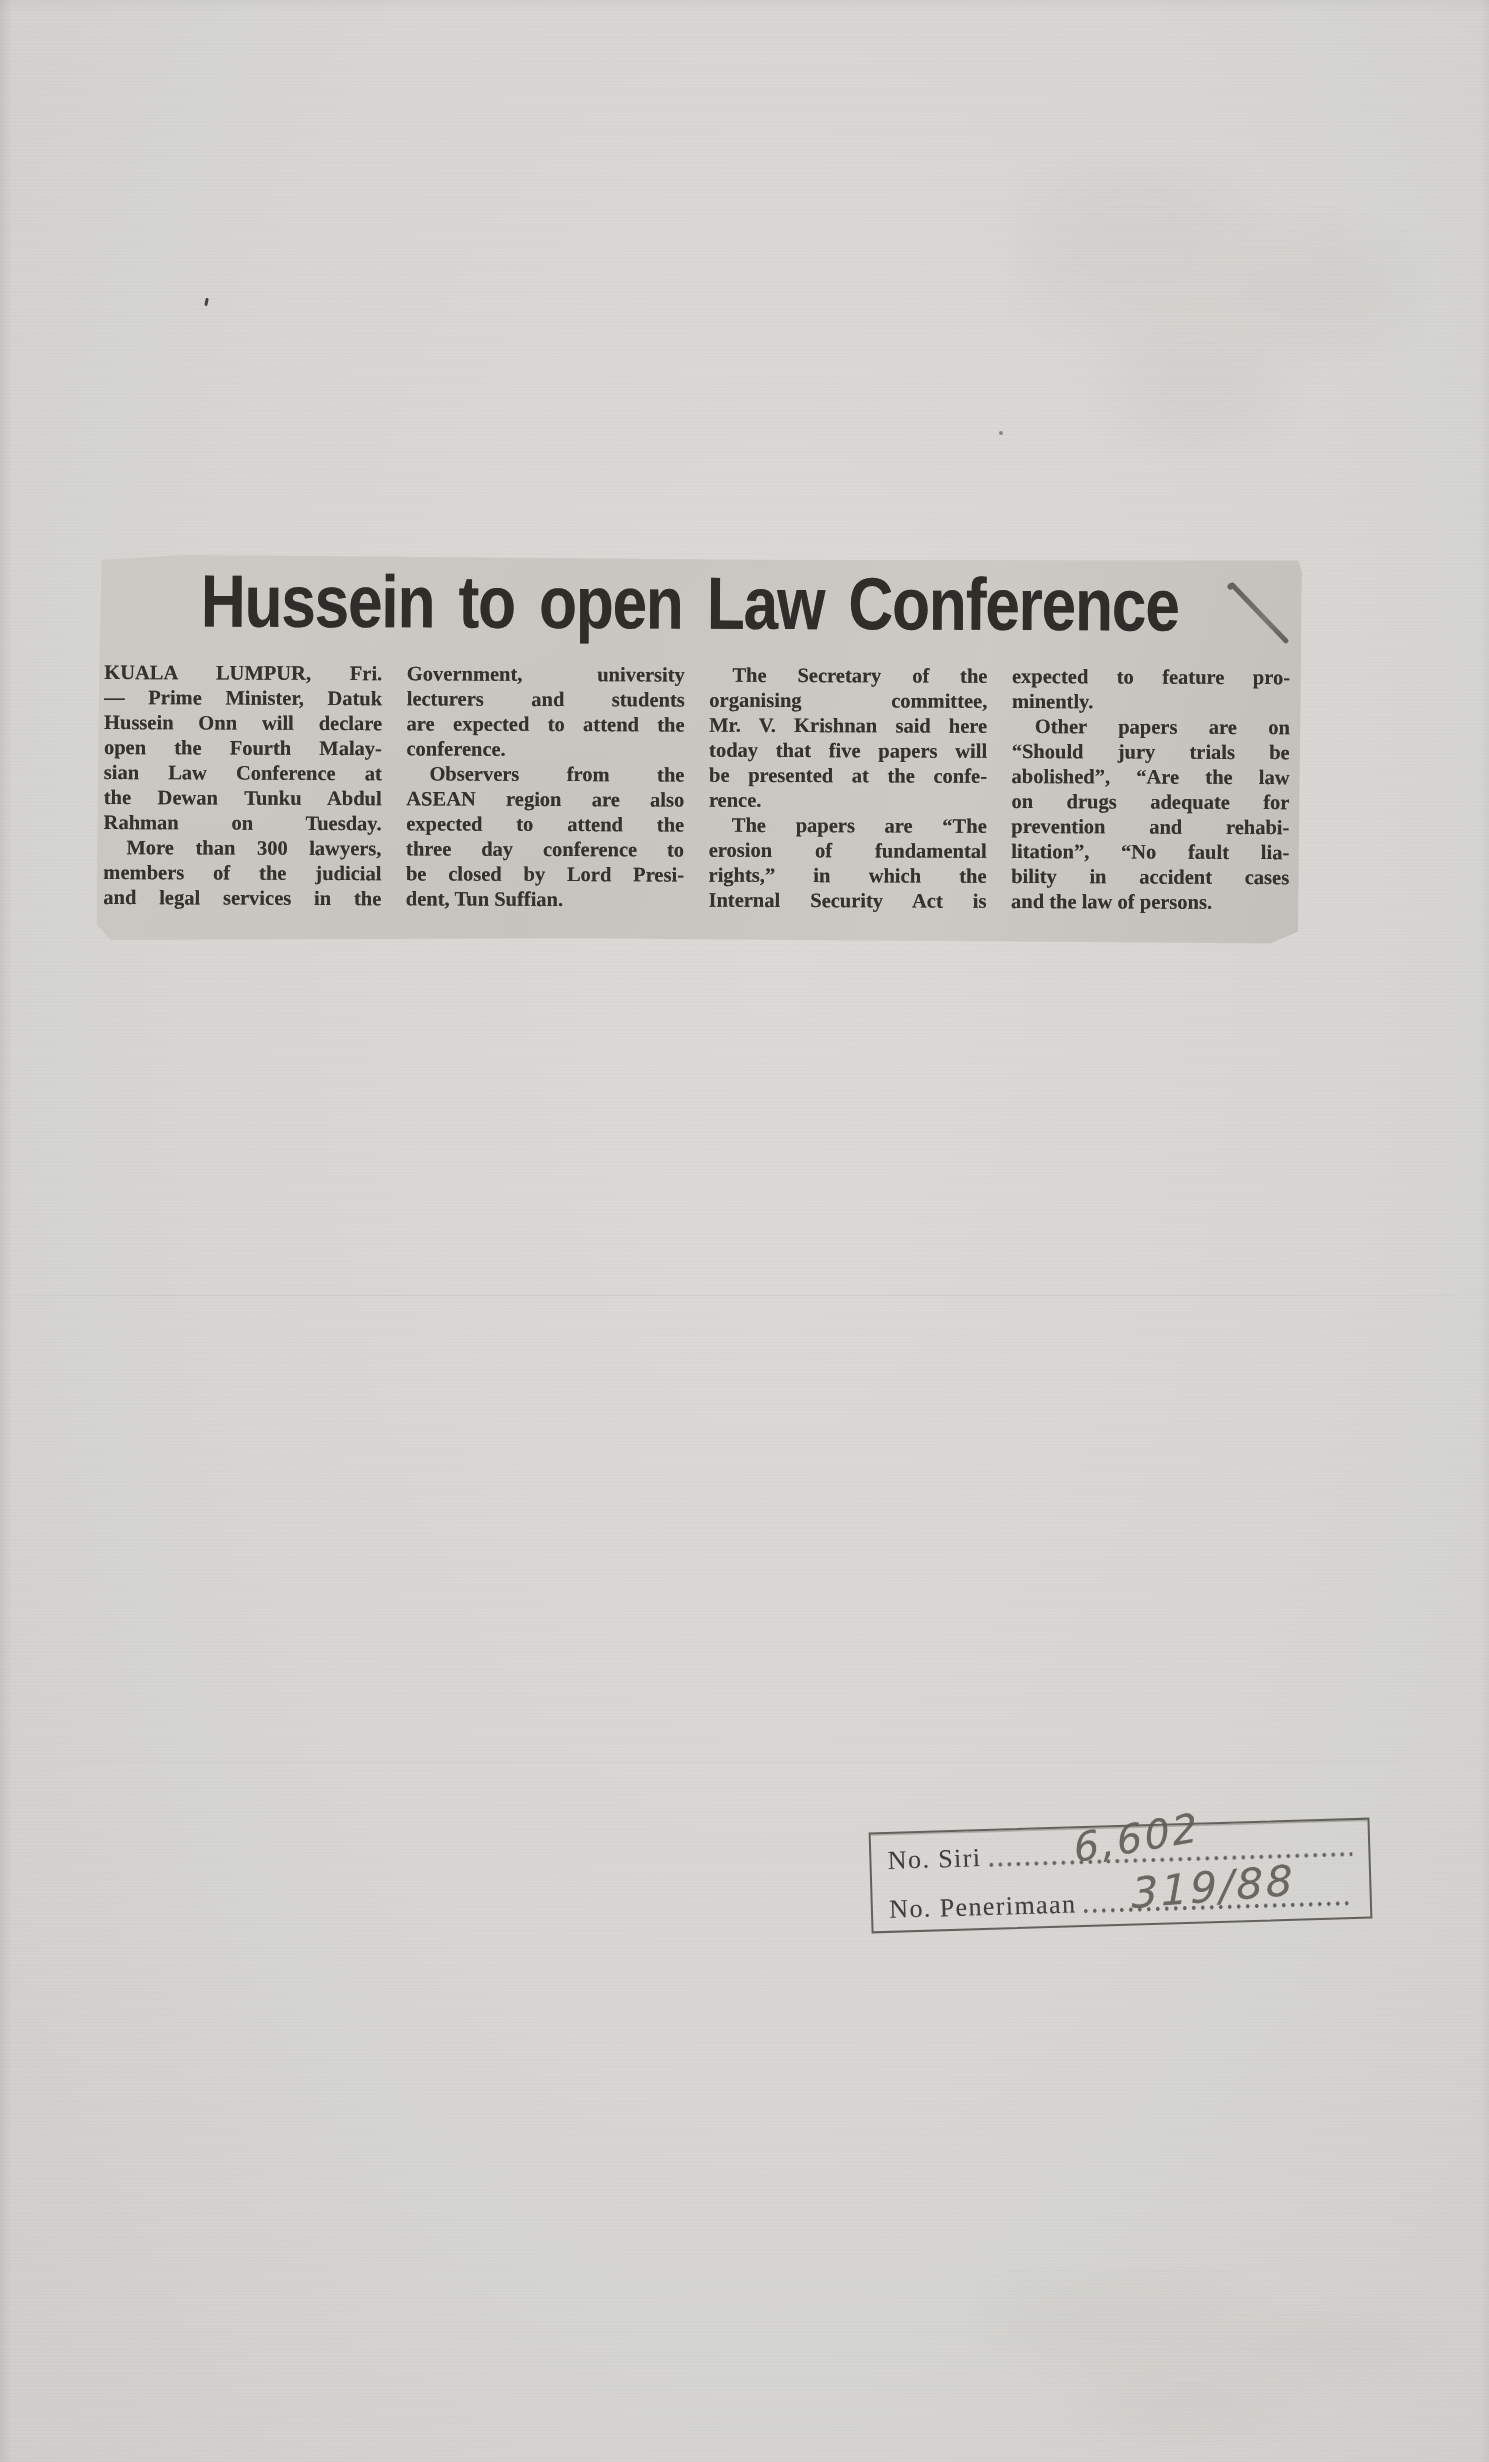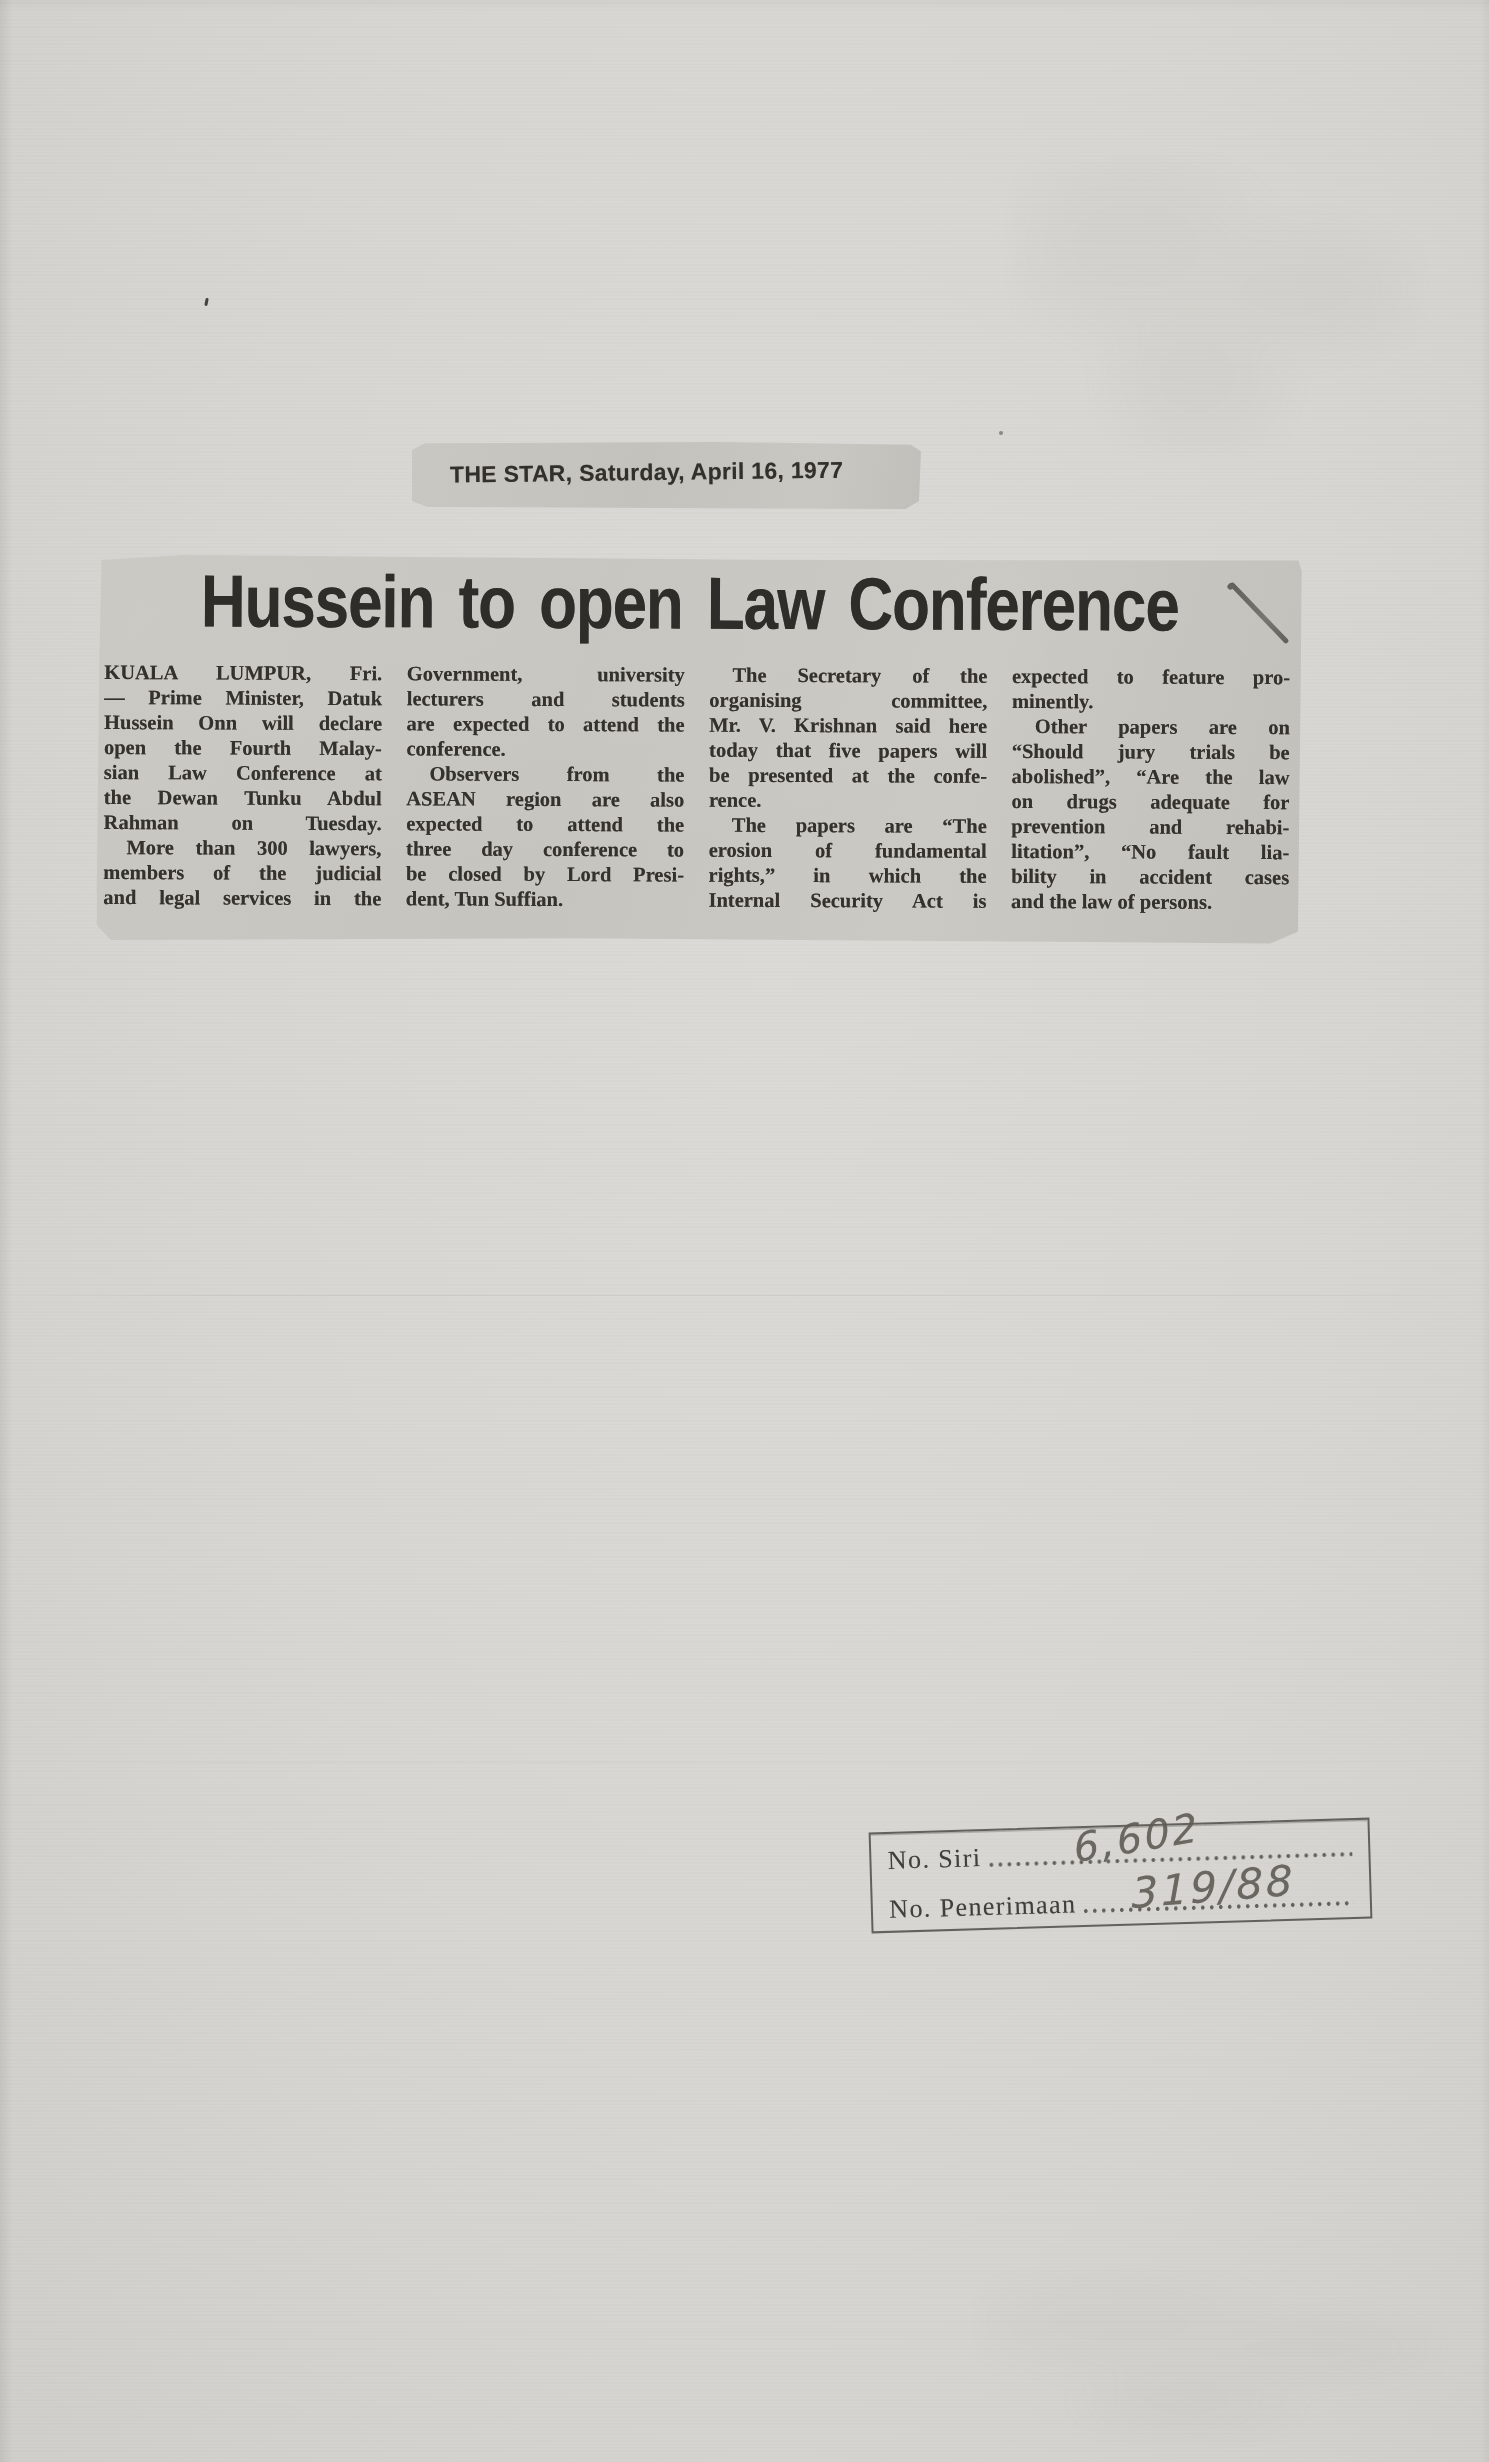--- a/index.html
+++ b/index.html
@@ -130,23 +130,20 @@
   <div class="edge-shade"></div>
   <div class="ghost top"></div>
   <div class="ghost bottom"></div>
   <div class="crease c1"></div>
   <div class="crease c2"></div>
   <div class="speck s1"></div>
   <div class="speck s2"></div>
   <div class="speck s3"></div>
   <div class="speck s4"></div>
 
-  <div class="masthead">
-    <span class="masthead-text">THE STAR, Saturday, April 16, 1977</span>
-  </div>
 
   <div class="clipping">
     <h1 class="headline">Hussein to open Law Conference</h1>
     <div class="pen-mark"></div>
     <div class="columns" id="columns">
         <div class="col">
           <div class="line">KUALA LUMPUR, Fri.</div>
           <div class="line">— Prime Minister, Datuk</div>
           <div class="line">Hussein Onn will declare</div>
           <div class="line">open the Fourth Malay-</div>

